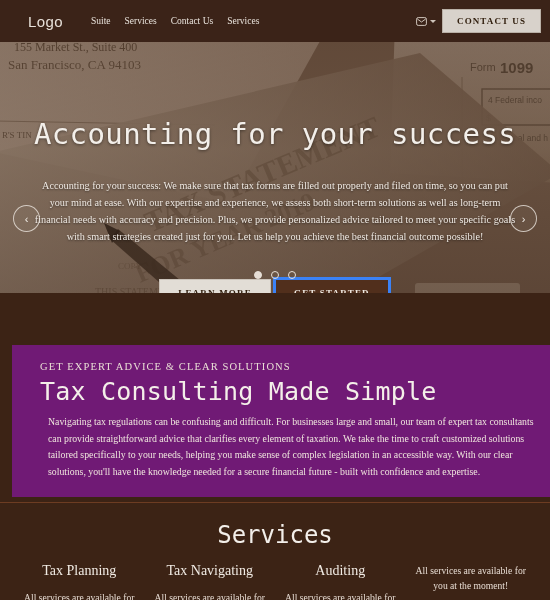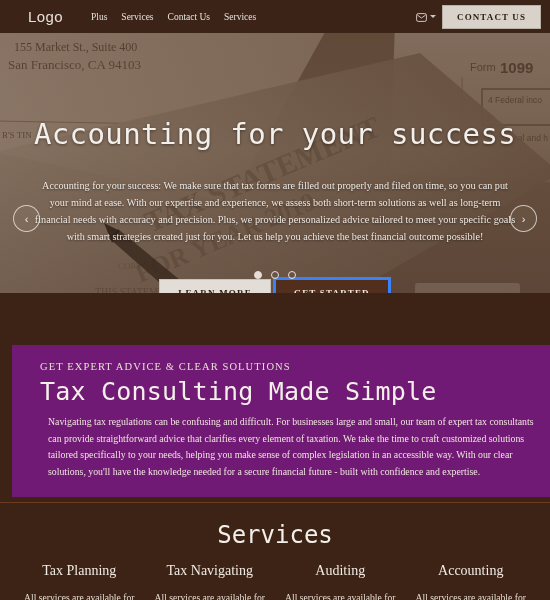--- a/index.html
+++ b/index.html
@@ -6,21 +6,21 @@
   body{
     width:550px;height:600px;overflow:hidden;
     background:#3c2315;
     font-family:"Liberation Serif", serif;
     -webkit-font-smoothing:antialiased;
   }
   .page{position:relative;width:550px;height:600px;overflow:hidden;}
 
   
   .header{
-    position:absolute;top:0;left:0;width:550px;height:33px;
+    position:absolute;top:0;left:0;width:550px;height:42px;
     background:#3b2318;
     display:flex;align-items:center;
     z-index:30;
   }
   .logo{
     margin-left:28px;
     font-family:"Liberation Sans", sans-serif;
     font-size:15px;color:#e8e1da;letter-spacing:.4px;
   }
   .nav{display:flex;align-items:center;margin-left:28px;gap:14px;}
@@ -141,21 +141,21 @@
   }
 </style>
 </head>
 <body>
 
 <div class="page">
 
   <div class="header">
     <div class="logo">Logo</div>
     <div class="nav">
-      <a href="#">Plus</a>
+      <a href="#">Suite</a>
       <a href="#">Services</a>
       <a href="#">Contact Us</a>
       <a href="#">Services</a>
     </div>
     <div class="hdr-right">
       <div class="mail-wrap">
         <span class="mail-ic">
           <svg width="11" height="9" viewBox="0 0 11 9">
             <rect x="0.6" y="0.6" width="9.8" height="7.8" rx="1.6" ry="1.6" fill="none" stroke="#cfc4ba" stroke-width="1"></rect>
             <path d="M1.3 2 L5.5 5 L9.7 2" fill="none" stroke="#cfc4ba" stroke-width="1"></path>
@@ -255,19 +255,18 @@
       </div>
       <div class="svc-col">
         <h3 class="svc-h">Tax Navigating</h3>
         <p class="svc-p">All services are available for you at the moment!</p>
       </div>
       <div class="svc-col">
         <h3 class="svc-h">Auditing</h3>
         <p class="svc-p">All services are available for you at the moment!</p>
       </div>
       <div class="svc-col">
-        <h3 class="svc-h">Accounting</h3>
         <p class="svc-p">All services are available for you at the moment!</p>
       </div>
     </div>
   </div>
 
 </div>
 
 </body></html>

